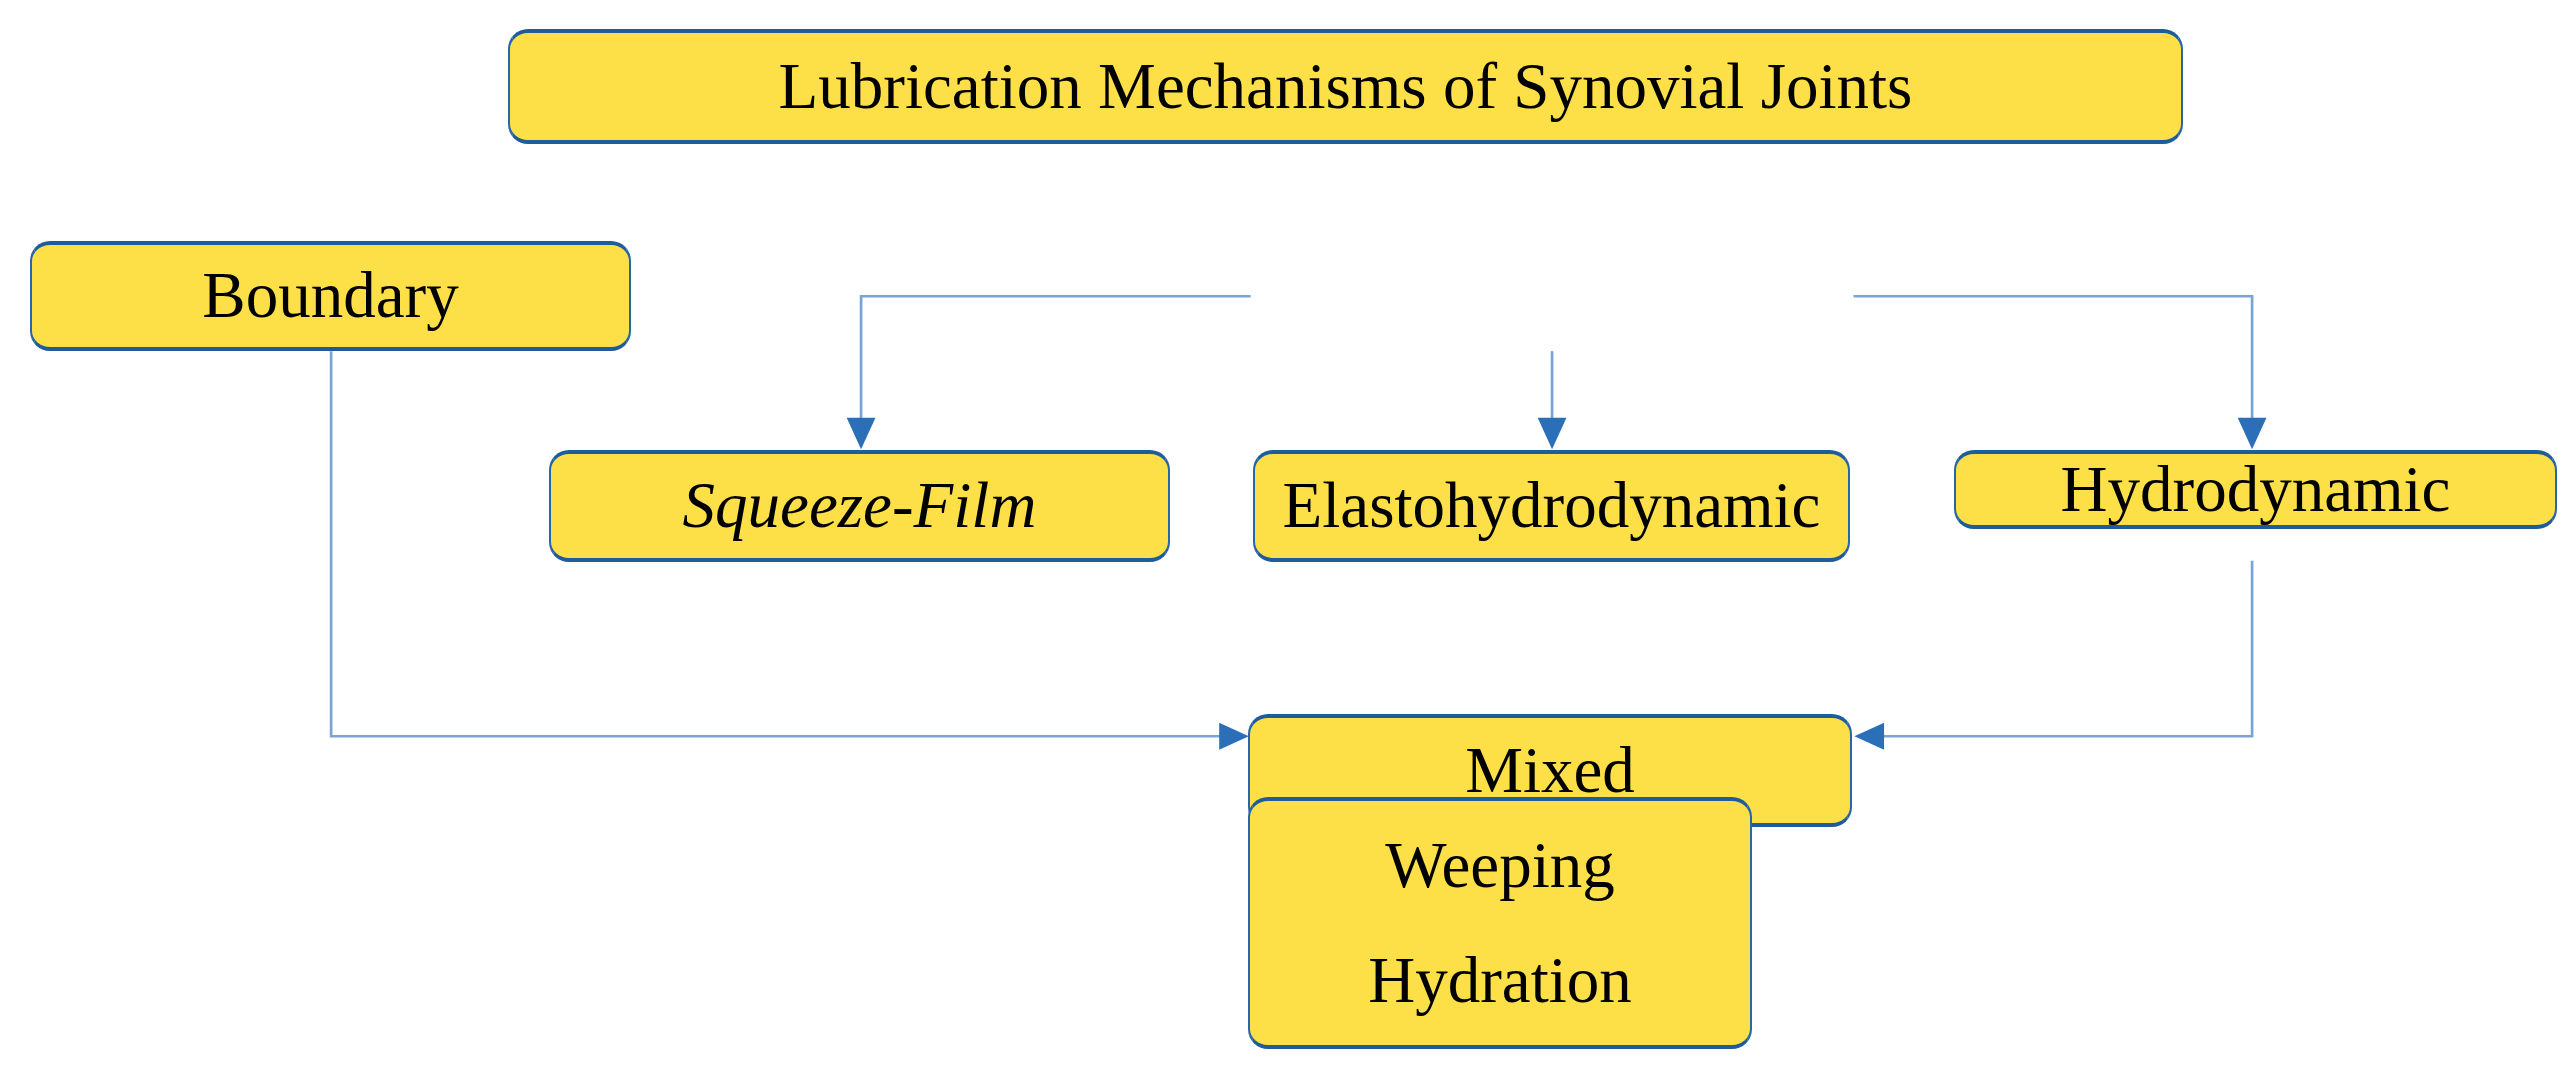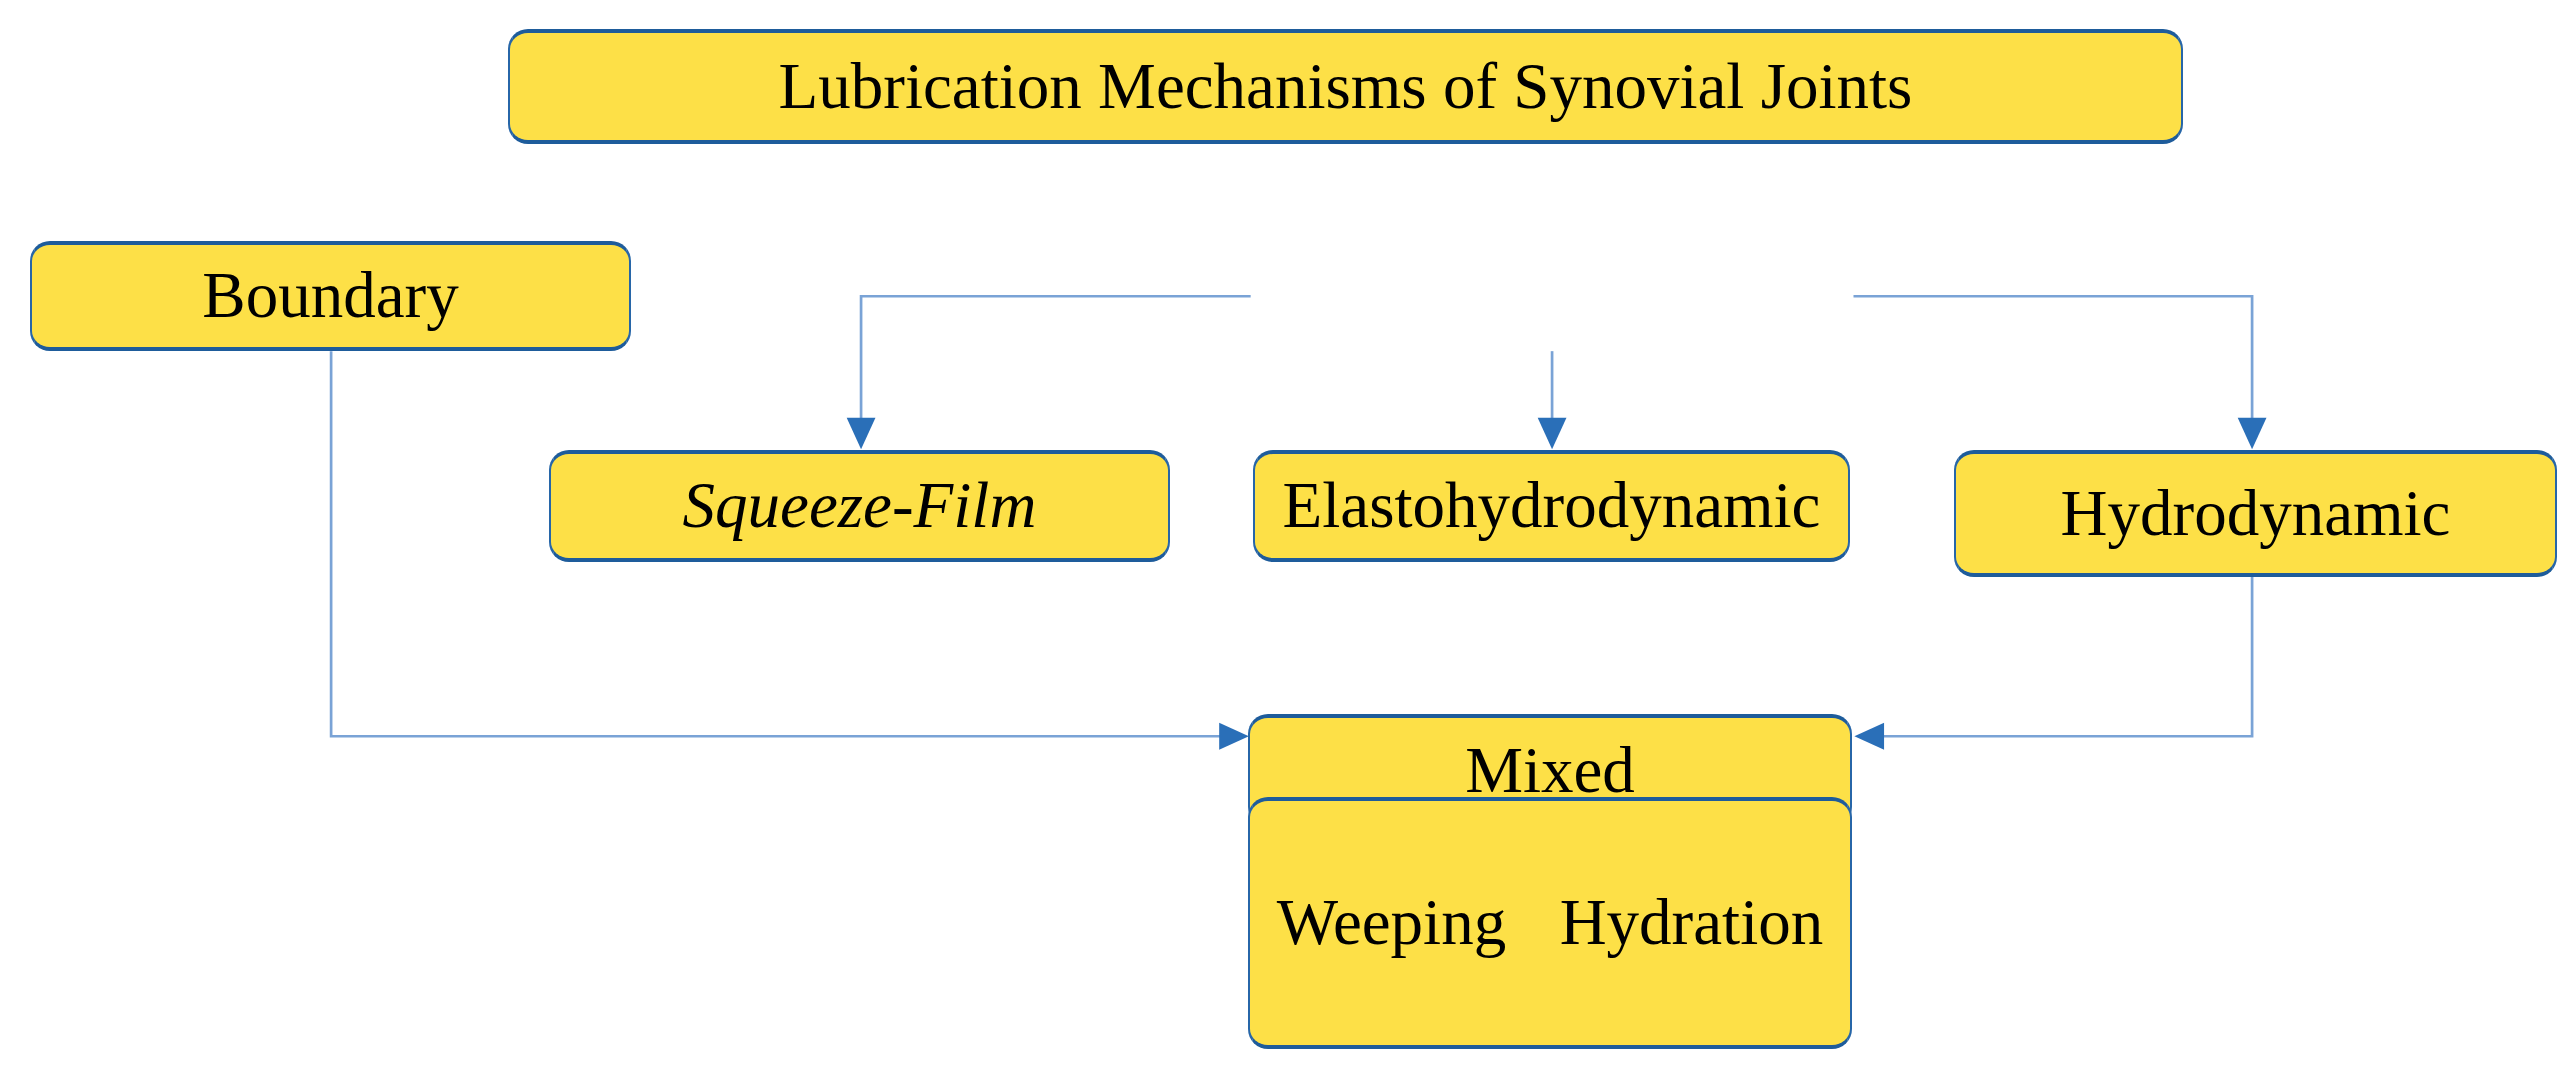--- a/index.html
+++ b/index.html
@@ -50,25 +50,25 @@
     font-size: 65px;
     line-height: 1.1;
     color: #000000;
     white-space: nowrap;
   }
   #node-title            { left: 508px;  top: 29px;  width: 1675px; height: 115px; }
   #node-boundary         { left: 30px;   top: 241px; width: 601px;  height: 110px; }
   #node-fluid-film       { left: 1251px; top: 241px; width: 603px;  height: 110px; }
   #node-squeeze-film     { left: 549px;  top: 450px; width: 621px;  height: 112px; font-style: italic; }
   #node-elastohydrodynamic { left: 1253px; top: 450px; width: 597px; height: 112px; }
-  #node-hydrodynamic     { left: 1954px; top: 450px; width: 603px;  height: 127px; }
+  #node-hydrodynamic     { left: 1954px; top: 450px; width: 603px;  height: 79px; }
   #node-mixed            { left: 1248px; top: 678px; width: 604px;  height: 113px; margin-top: 36px; }
   #node-combined {
-    left: 1248px; top: 797px; width: 604px; height: 252px;
-    flex-direction: row;
+    left: 1248px; top: 797px; width: 504px; height: 252px;
+    flex-direction: column;
     justify-content: space-around;
     padding: 7.2px 0;
   }
   .combined-line {
     display: block;
   }
 </style>
 </head>
 <body>
 

